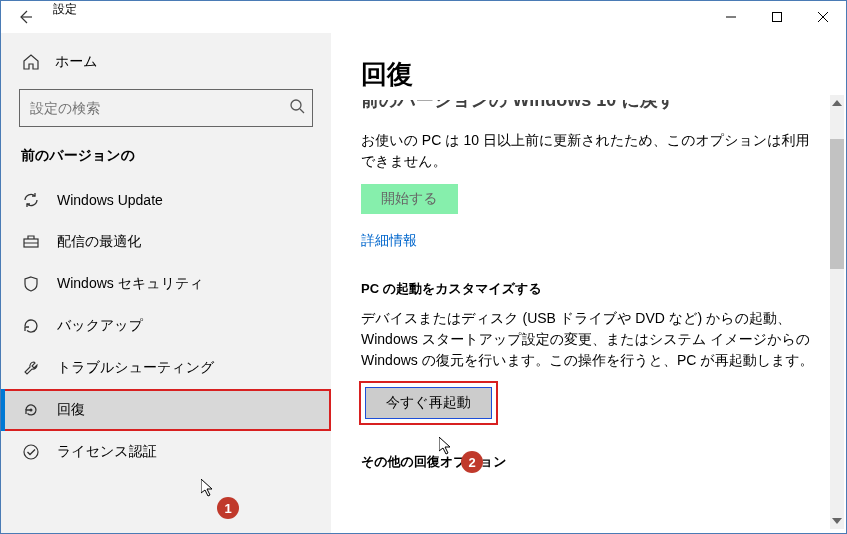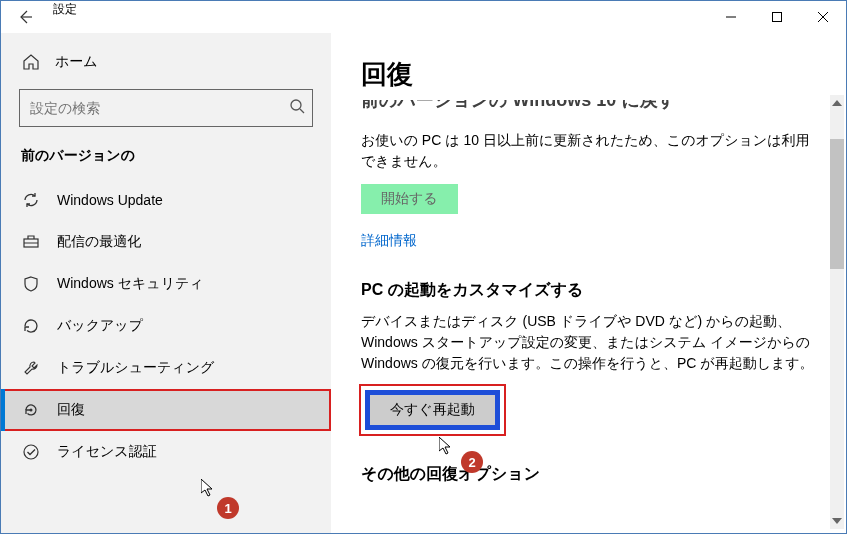--- a/index.html
+++ b/index.html
@@ -25,24 +25,24 @@
   .nav-item .label { margin-left: 16px; font-size: 14px; color: #000; }
   .nav-item.selected { background: #d8d8d8; }
   .nav-item.selected::before { content: ""; position: absolute; left: 0; top: 0; bottom: 0; width: 4px; background: #0078d4; }
   .nav-item.hl { outline: 2px solid #d82020; outline-offset: -2px; }
   .content { flex: 1; position: relative; padding: 24px 30px 0 30px; overflow: hidden; }
   .content-title { font-size: 26px; font-weight: 600; margin-bottom: 8px; }
   .cutoff { font-size: 18px; color: #404040; font-weight: 600; margin-bottom: 16px; overflow: hidden; white-space: nowrap; }
   .cutoff-inner { position: relative; top: -12px; }
   .body-text { font-size: 14px; color: #000; line-height: 1.5; margin: 10px 0 12px 0; }
   .gray-btn { display: inline-block; background: #86efac; color: #666; border: none; padding: 6px 20px; font-size: 14px; }
-  .gray-btn.enabled { color: #000; border: 5px solid #1d4ed8; background: #ccc; cursor: pointer; }
+  .gray-btn.enabled { color: #000; border: 1px solid #1d4ed8; background: #ccc; cursor: pointer; }
   .btn-hl { outline: 2px solid #d82020; padding: 4px; display: inline-block; }
   .link { color: #0066cc; font-size: 14px; cursor: pointer; display: inline-block; margin-top: 18px; }
-  .section-title { font-size: 16px; font-weight: 600; margin-top: 30px; margin-bottom: 10px; }
+  .section-title { font-size: 13px; font-weight: 600; margin-top: 30px; margin-bottom: 10px; }
   .scrollbar { position: absolute; right: 2px; top: 78px; bottom: 20px; width: 14px; background: #f0f0f0; }
   .scrollbar-thumb { position: absolute; right: 0; width: 14px; background: #c2c2c2; }
   .scroll-arrow { position: absolute; right: 2px; width: 14px; height: 16px; display: flex; align-items: center; justify-content: center; background: #f0f0f0; }
   .badge { position: absolute; width: 22px; height: 22px; border-radius: 50%; background: #c0392b; color: #fff; font-size: 13px; font-weight: bold; display: flex; align-items: center; justify-content: center; }
   .cursor { position: absolute; width: 16px; height: 20px; pointer-events: none; }
 </style>
 </head>
 <body>
 
 <div class="titlebar">

